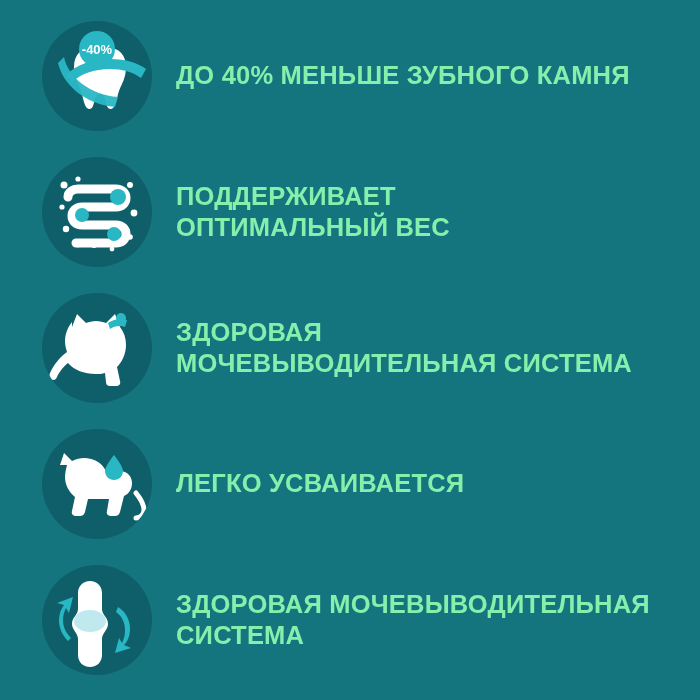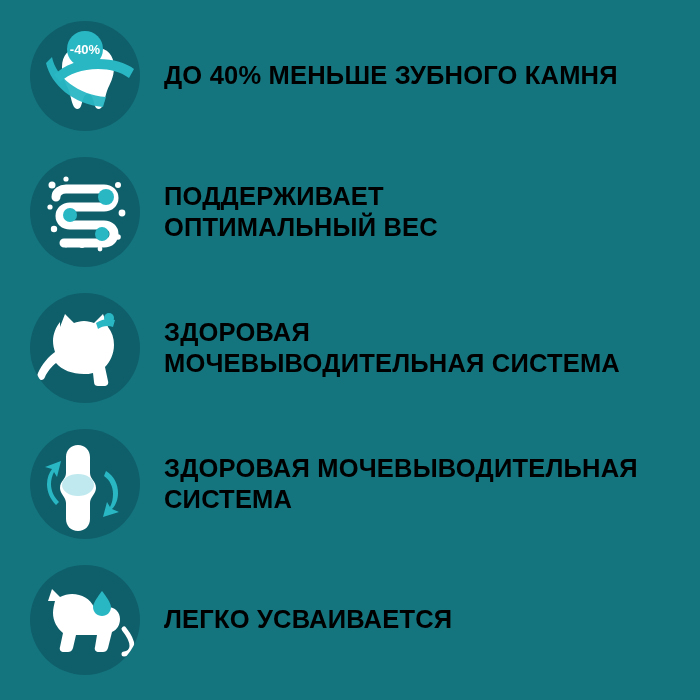--- a/index.html
+++ b/index.html
@@ -21,38 +21,38 @@
     display: flex;
     flex-direction: column;
     justify-content: flex-start;
     padding-top: 8px;
     box-sizing: border-box;
   }
   .benefit-row {
     display: flex;
     align-items: center;
     height: 136px;
-    padding-left: 30px;
+    padding-left: 42px;
     box-sizing: border-box;
   }
   .icon-badge {
     flex: 0 0 auto;
     width: 110px;
     height: 110px;
     border-radius: 50%;
     background: #0f5f6a;
     position: relative;
     display: flex;
     align-items: center;
     justify-content: center;
     overflow: hidden;
   }
   .benefit-text {
     margin-left: 24px;
-    color: #000000;
+    color: #86efac;
     font-size: 25.5px;
     font-weight: bold;
     line-height: 1.22;
     letter-spacing: 0.2px;
     text-transform: uppercase;
     max-width: 510px;
   }
   .benefit-text .line {
     display: block;
     white-space: nowrap;
@@ -114,39 +114,39 @@
     </div>
     <div class="benefit-text">
       <span class="line">ЗДОРОВАЯ</span>
       <span class="line">МОЧЕВЫВОДИТЕЛЬНАЯ СИСТЕМА</span>
     </div>
   </div>
 
   <div class="benefit-row">
     <div class="icon-badge">
       <svg width="110" height="110" viewBox="0 0 110 110" aria-hidden="true">
+        <path d="M18 36l4-12 8 8c4-2 8-3 12-3 10 0 18 5 22 13h14c7 0 12 5 12 12 0 6-3 11-8 13l-4 16c-1 3-3 4-5 4h-4c-3 0-5-2-4-5l2-12H46l-3 13c-1 3-3 4-5 4h-4c-3 0-5-2-4-5l3-14c-6-5-10-12-10-20 0-4 1-8 2-12z" fill="#ffffff"></path>
+        <path d="M28 28c5-5 12-8 19-8l1 7c-6 0-11 2-15 6z" fill="#ffffff" opacity="0.0"></path>
+        <path d="M72 26c0 0-9 11-9 16 0 5 4 9 9 9s9-4 9-9c0-5-9-16-9-16z" fill="#29b7c4"></path>
+        <path d="M94 64c4 5 8 12 8 17 0 5-4 8-8 8" fill="none" stroke="#ffffff" stroke-width="5" stroke-linecap="round"></path>
+      </svg>
+    </div>
+    <div class="benefit-text">
+      <span class="line">ЛЕГКО УСВАИВАЕТСЯ</span>
+    </div>
+  </div>
+
+  <div class="benefit-row">
+    <div class="icon-badge">
+      <svg width="110" height="110" viewBox="0 0 110 110" aria-hidden="true">
         <path d="M48 16c7 0 12 5 12 12v16c0 6 6 8 6 15 0 6-6 9-6 15v16c0 7-5 12-12 12s-12-5-12-12V74c0-6-6-9-6-15 0-7 6-9 6-15V28c0-7 5-12 12-12z" fill="#ffffff"></path>
         <ellipse cx="48" cy="56" rx="16" ry="11" fill="#bfe9ee"></ellipse>
         <path d="M76 42c8 5 12 13 12 22 0 6-2 12-6 16l7 3-16 5 4-15 3 5c2-4 3-8 3-13 0-7-3-14-9-18z" fill="#29b7c4"></path>
         <path d="M26 76c-6-6-9-13-9-21 0-6 2-11 5-15l-7-2 16-6-4 16-3-5c-2 4-3 8-3 12 0 7 3 13 8 18z" fill="#29b7c4"></path>
       </svg>
     </div>
     <div class="benefit-text">
       <span class="line">ЗДОРОВАЯ МОЧЕВЫВОДИТЕЛЬНАЯ</span>
       <span class="line">СИСТЕМА</span>
     </div>
   </div>
 
-  <div class="benefit-row">
-    <div class="icon-badge">
-      <svg width="110" height="110" viewBox="0 0 110 110" aria-hidden="true">
-        <path d="M18 36l4-12 8 8c4-2 8-3 12-3 10 0 18 5 22 13h14c7 0 12 5 12 12 0 6-3 11-8 13l-4 16c-1 3-3 4-5 4h-4c-3 0-5-2-4-5l2-12H46l-3 13c-1 3-3 4-5 4h-4c-3 0-5-2-4-5l3-14c-6-5-10-12-10-20 0-4 1-8 2-12z" fill="#ffffff"></path>
-        <path d="M28 28c5-5 12-8 19-8l1 7c-6 0-11 2-15 6z" fill="#ffffff" opacity="0.0"></path>
-        <path d="M72 26c0 0-9 11-9 16 0 5 4 9 9 9s9-4 9-9c0-5-9-16-9-16z" fill="#29b7c4"></path>
-        <path d="M94 64c4 5 8 12 8 17 0 5-4 8-8 8" fill="none" stroke="#ffffff" stroke-width="5" stroke-linecap="round"></path>
-      </svg>
-    </div>
-    <div class="benefit-text">
-      <span class="line">ЛЕГКО УСВАИВАЕТСЯ</span>
-    </div>
-  </div>
-
 </div>
 
 </body></html>

